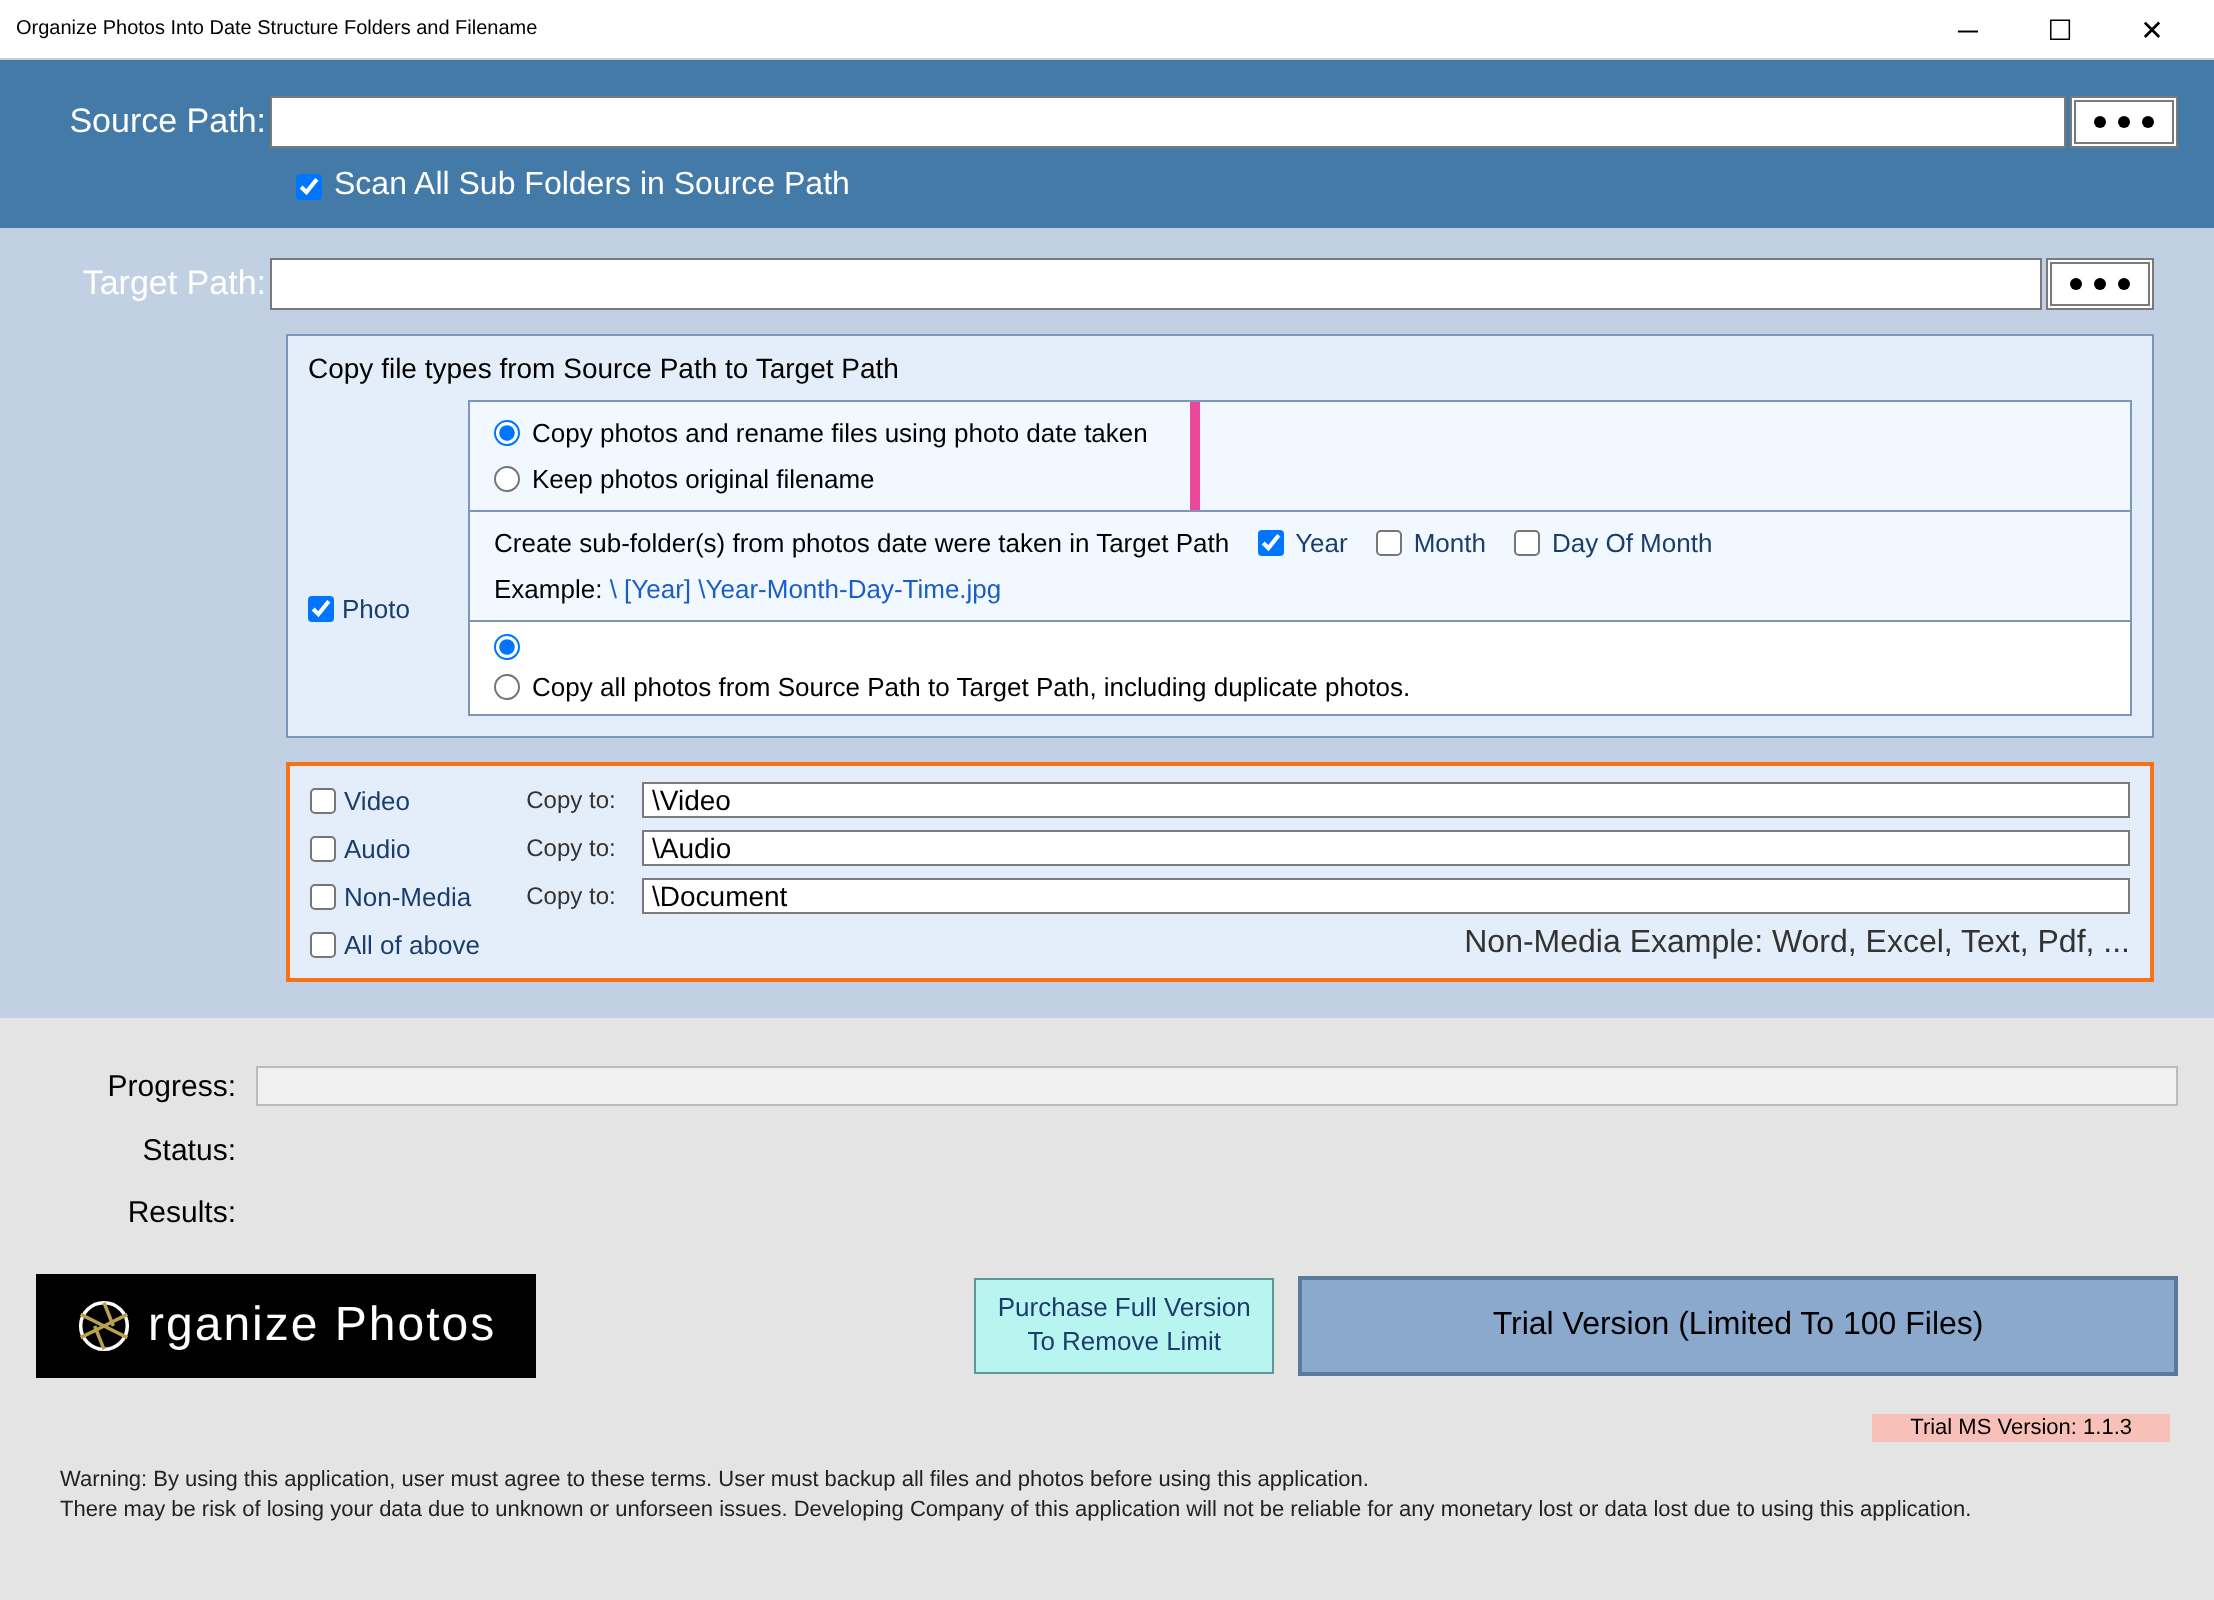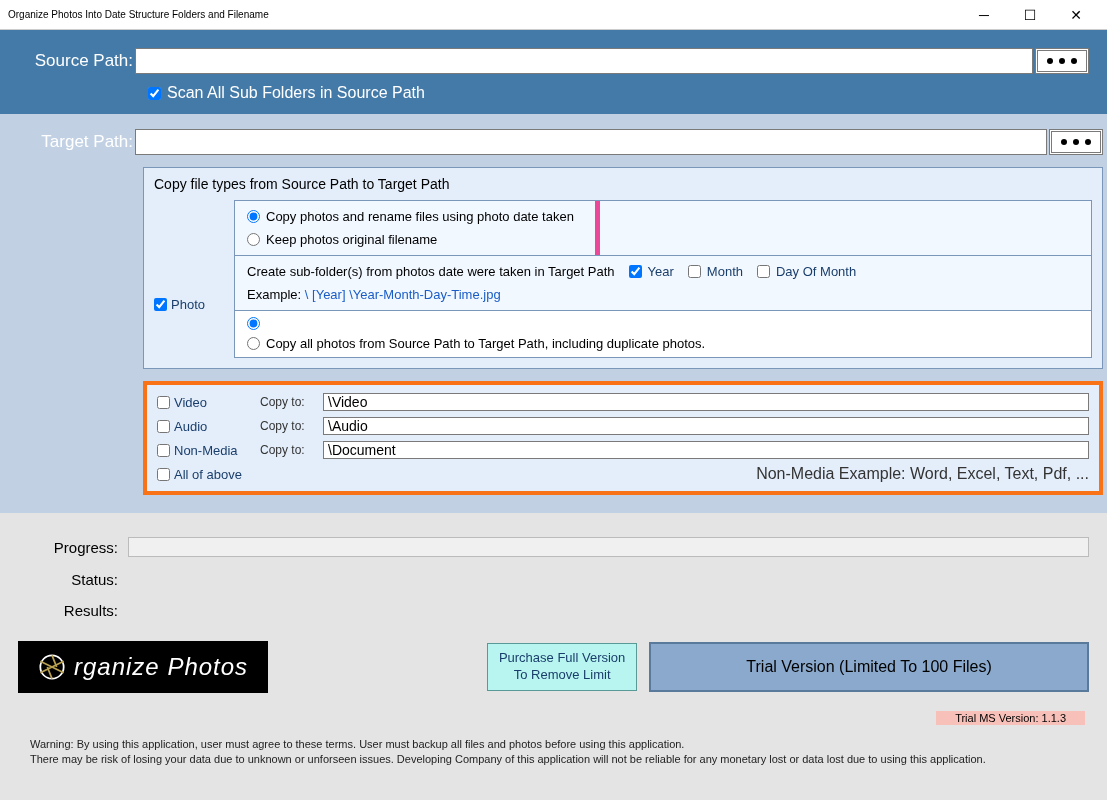--- a/index.html
+++ b/index.html
@@ -9,47 +9,47 @@
 .titlebar .winbtns { margin-left: auto; display: flex; }
 .titlebar .winbtn { width: 46px; height: 30px; display: flex; align-items: center; justify-content: center; font-size: 14px; }
 .log-panel { background: #447AA8; color: #fff; padding: 18px 18px 12px 18px; display: flex; flex-direction: column; gap: 10px; }
 .row { display: flex; align-items: center; gap: 2px; }
 .label-left { width: 115px; text-align: right; font-size: 17px; }
 .text-input { flex: 1; height: 26px; background: #fff; border: 1px solid #7a7a7a; padding: 2px 6px; font-size: 14px; color: #000; }
 .browse-btn { width: 54px; height: 26px; background: #fff; border: 3px double #7a7a7a; display: flex; align-items: center; justify-content: center; gap: 6px; letter-spacing: 4px; font-weight: bold; }
 .browse-btn span { display:inline-block; width:6px; height:6px; background:#000; border-radius:50%; }
 .subcheck { margin-left: 130px; display: flex; align-items: center; gap: 6px; font-size: 16px; }
 input[type=checkbox], input[type=radio] { width: 13px; height: 13px; }
-.target-section { background: #c1d1e3; padding: 15px 4px 18px 18px; display:flex; flex-direction:column; gap:12px;}
+.target-section { background: #c1d1e3; padding: 15px 30px 18px 18px; display:flex; flex-direction:column; gap:12px;}
 .target-section .label-left{ color:#fff; }
 .fieldset-box { background: #e4eefb; border: 1px solid #7a96b8; padding: 8px 10px 10px 10px; margin-left:0; }
 .fs-title { font-size:14px; margin-bottom:8px; color:#000;}
 .photo-area { display:flex; gap:10px; align-items:stretch; }
 .photo-check { display:flex; align-items:center; gap:4px; font-size:13px; color:#1a3e6b; min-width:70px; padding-top:50px;}
 .photo-opts { flex:1; display:flex; flex-direction:column; }
 .opt-row1 { display:flex; border:1px solid #7a96b8; background:#f2f8ff; }
 .opt-cell { padding:8px 12px; display:flex; flex-direction:column; gap:8px; font-size:13px; }
 .opt-cell.left { border-right:5px solid #ec4899; }
 .radio-line { display:flex; align-items:center; gap:6px; }
 .opt-row2 { border:1px solid #7a96b8; border-top:none; background:#f2f8ff; padding:8px 12px; font-size:13px; display:flex; flex-direction:column; gap:8px;}
 .inline-checks { display:flex; gap:14px; align-items:center; flex-wrap:wrap;}
 .link-text { color:#1a5dc7; }
 .opt-row3 { border:1px solid #7a96b8; border-top:none; background:#fff; padding:6px 12px; font-size:13px; display:flex; flex-direction:column; gap:6px;}
-.media-box { background:#e4eefb; border:4px solid #f97316; padding:8px 10px; display:flex; flex-direction:column; gap:6px;}
+.media-box { background:#e4eefb; border:2px solid #f97316; padding:8px 10px; display:flex; flex-direction:column; gap:6px;}
 .media-row { display:flex; align-items:center; gap:8px; font-size:13px;}
 .media-row .chk { display:flex; align-items:center; gap:4px; min-width:95px; color:#1a3e6b;}
-.media-row .copyto { min-width:55px; text-align:left; color:#333; font-size:12px;}
+.media-row .copyto { min-width:55px; text-align:center; color:#333; font-size:12px;}
 .media-row input[type=text]{ flex:1; height:18px; border:1px solid #7a7a7a; padding:1px 4px; font-size:14px;}
 .media-note { font-size:16px; color:#333; margin-left:auto; }
 .status-area { padding: 24px 18px 10px 18px; display:flex; flex-direction:column; gap:14px; background:#e4e4e4;}
 .status-row { display:flex; align-items:center; gap:10px;}
 .status-row .lbl { width:100px; text-align:right; font-size:15px;}
 .progress-bar { flex:1; height:20px; background:#f0f0f0; border:1px solid #bbb;}
 .bottom-row { display:flex; align-items:center; gap:12px; margin-top:8px;}
-.logo-box { background:#000; color:#fff; font-size:24px; padding:12px 20px; display:flex; align-items:center; gap:8px; font-weight:300; letter-spacing:1px;font-style:italic;}
+.logo-box { background:#000; color:#fff; font-size:24px; padding:12px 20px; display:flex; align-items:center; gap:8px; font-weight:300; letter-spacing:1px;}
 .logo-icon { width:28px; height:28px; }
 .purchase-btn { background:#b8f5f0; border:1px solid #5a9a96; padding:6px 10px; font-size:13px; color:#1a3e6b; text-align:center; line-height:1.3; min-width:150px;}
 .trial-btn { flex:1; background:#8aa9cc; border:2px solid #5a7a9c; padding:14px; font-size:16px; color:#000; text-align:center;}
 .bottom-spacer{flex:0 0 195px;}
 .version-tag { background:#f7c0b8; color:#000; font-size:11px; padding:1px 19px; margin-left:auto; margin-top:4px; align-self:flex-end; margin-right:4px;}
 .disclaimer { font-size:11px; color:#222; padding:2px 30px 8px 30px; line-height:1.35;}
 .mid-wrap{display:flex;gap:6px;align-items:flex-start;}
 </style>
 </head>
 <body>

